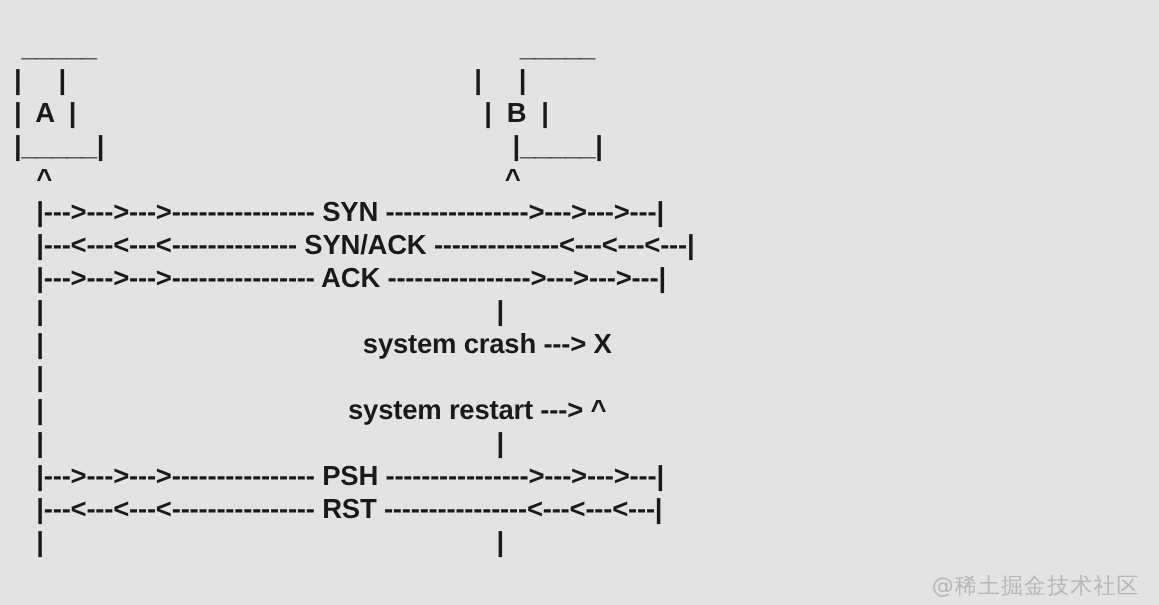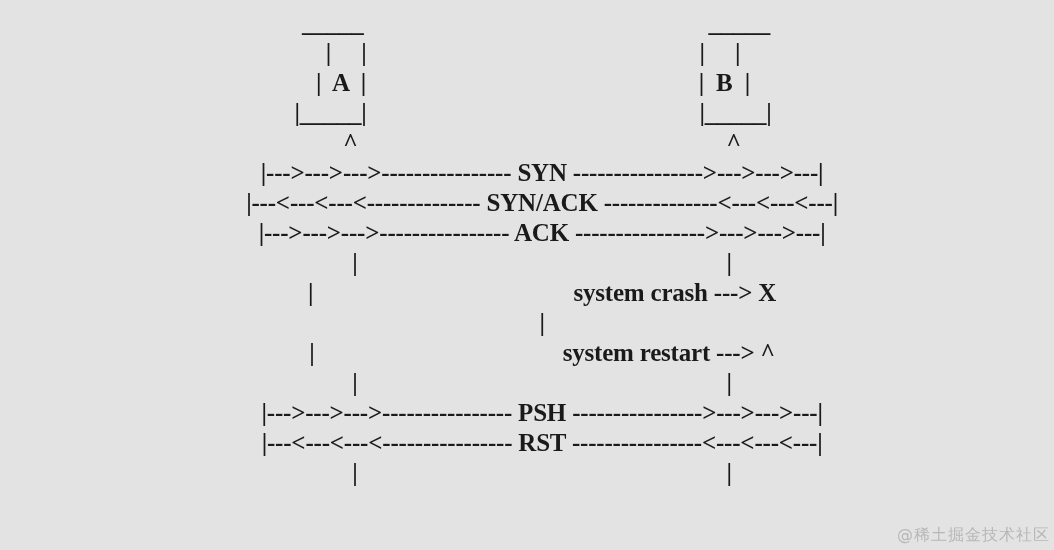--- a/index.html
+++ b/index.html
@@ -9,36 +9,35 @@
     position: relative;
     overflow: hidden;
     background: #e3e3e3;
   }
   .stage {
     position: absolute;
     inset: 0;
   }
   pre.ascii {
     margin: 0;
-    padding: 8px 0 0 6px;
-    font-family: Liberation Serif, serif;
+    padding: 28px 0 0 6px;
+    font-family: Liberation Sans, sans-serif;
     font-size: 25px;
     line-height: 30px;
     letter-spacing: -0.2px;
     font-weight: bold;
     color: #1a1a1a;
     white-space: pre;
-    text-align: center;
   }
   .watermark {
     position: absolute;
-    right: 4px;
+    right: 18px;
     bottom: 4px;
     font-family: "DejaVu Sans", "Liberation Sans", sans-serif;
-    font-size: 16px;
+    font-size: 20px;
     letter-spacing: 1px;
     color: #b7b7b7;
     user-select: none;
   }
 </style>
 </head>
 <body style="background: rgb(227, 227, 227);">
 
 <div class="stage">
   <pre class="ascii" style="color: rgb(26, 26, 26);">  _____                                                         _____

